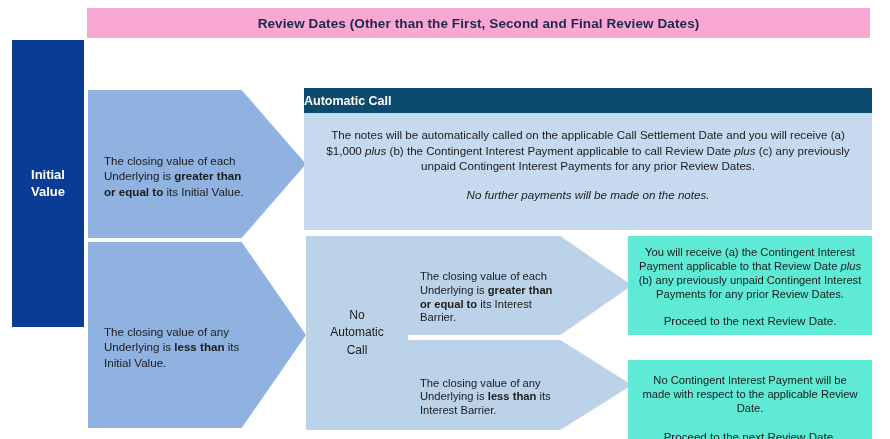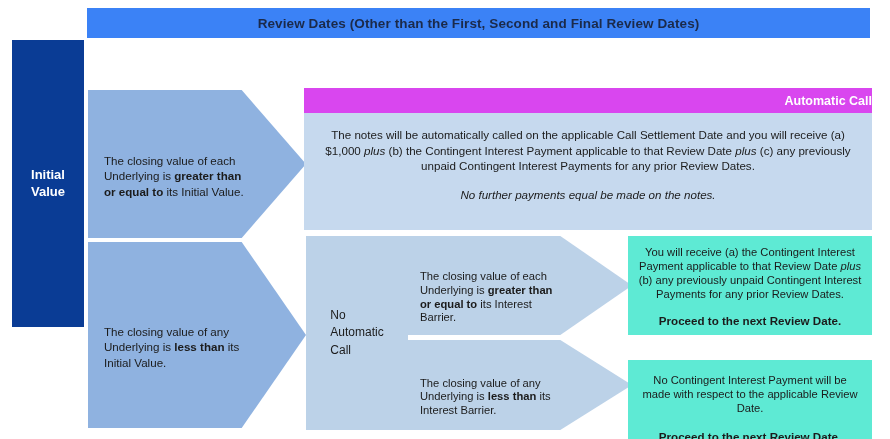--- a/index.html
+++ b/index.html
@@ -19,21 +19,21 @@
     overflow: hidden;
   }
 
   
   .header-bar {
     position: absolute;
     left: 87px;
     top: 8px;
     width: 783px;
     height: 30px;
-    background: #3b82f6;
+    background: #f9a8d4;
     display: flex;
     align-items: center;
     justify-content: center;
   }
   .header-bar .title {
     font-size: 13.5px;
     font-weight: bold;
     color: #1B2A4A;
     letter-spacing: 0.1px;
     text-align: center;
@@ -143,24 +143,24 @@
   
   .auto-call-panel {
     position: absolute;
     left: 304px;
     top: 88px;
     width: 568px;
     height: 142px;
   }
   .auto-call-header {
     height: 25px;
-    background: #d946ef;
-    display: flex;
-    align-items: center;
-    justify-content: flex-end;
+    background: #0c4a6e;
+    display: flex;
+    align-items: center;
+    justify-content: flex-start;
   }
   .auto-call-header .hdr-text {
     color: #ffffff;
     font-size: 12.5px;
     font-weight: bold;
   }
   .auto-call-body {
     height: 117px;
     background: #C6D9EE;
     padding: 14px 16px 0 16px;
@@ -187,21 +187,21 @@
     width: 102px;
     height: 194px;
     background: #BCD2E8;
     display: flex;
     align-items: center;
     justify-content: center;
   }
   .no-auto-call .nac-text {
     font-size: 12px;
     color: #1B1B1B;
-    text-align: left;
+    text-align: center;
     line-height: 1.42;
     white-space: pre-line;
   }
 
   
   .outcome {
     position: absolute;
     left: 628px;
     width: 244px;
     background: #5eead4;
@@ -220,21 +220,20 @@
   }
   .outcome .o-main {
     font-size: 11.2px;
     color: #1B1B1B;
     line-height: 1.24;
   }
   .outcome .o-sub {
     font-size: 11.6px;
     color: #1B1B1B;
     margin-top: 12px;
-    font-weight: bold;
   }
   .outcome-bottom .o-sub {
     margin-top: 14px;
   }
 
   b { font-weight: bold; }
   i { font-style: italic; }
 </style>
 </head>
 <body>
@@ -262,23 +261,23 @@
       <span>The closing value of any Underlying is </span><b>less than</b><span> its Initial Value.</span>
     </div>
   </div>
 
   <div class="auto-call-panel">
     <div class="auto-call-header">
       <span class="hdr-text">Automatic Call</span>
     </div>
     <div class="auto-call-body">
       <div class="p1">
-        <span>The notes will be automatically called on the applicable Call Settlement Date and you will receive (a) $1,000 </span><i>plus</i><span> (b) the Contingent Interest Payment applicable to that Review Date </span><i>plus</i><span> (c) any previously unpaid Contingent Interest Payments for any prior Review Dates.</span>
+        <span>The notes will be automatically called on the applicable Call Settlement Date and you will receive (a) $1,000 </span><i>plus</i><span> (b) the Contingent Interest Payment applicable to call Review Date </span><i>plus</i><span> (c) any previously unpaid Contingent Interest Payments for any prior Review Dates.</span>
       </div>
-      <div class="p2">No further payments equal be made on the notes.</div>
+      <div class="p2">No further payments will be made on the notes.</div>
     </div>
   </div>
 
   <div class="no-auto-call">
     <span class="nac-text">No
 Automatic
 Call</span>
   </div>
 
   <div class="arrow arrow-sub arrow-sub-top">

